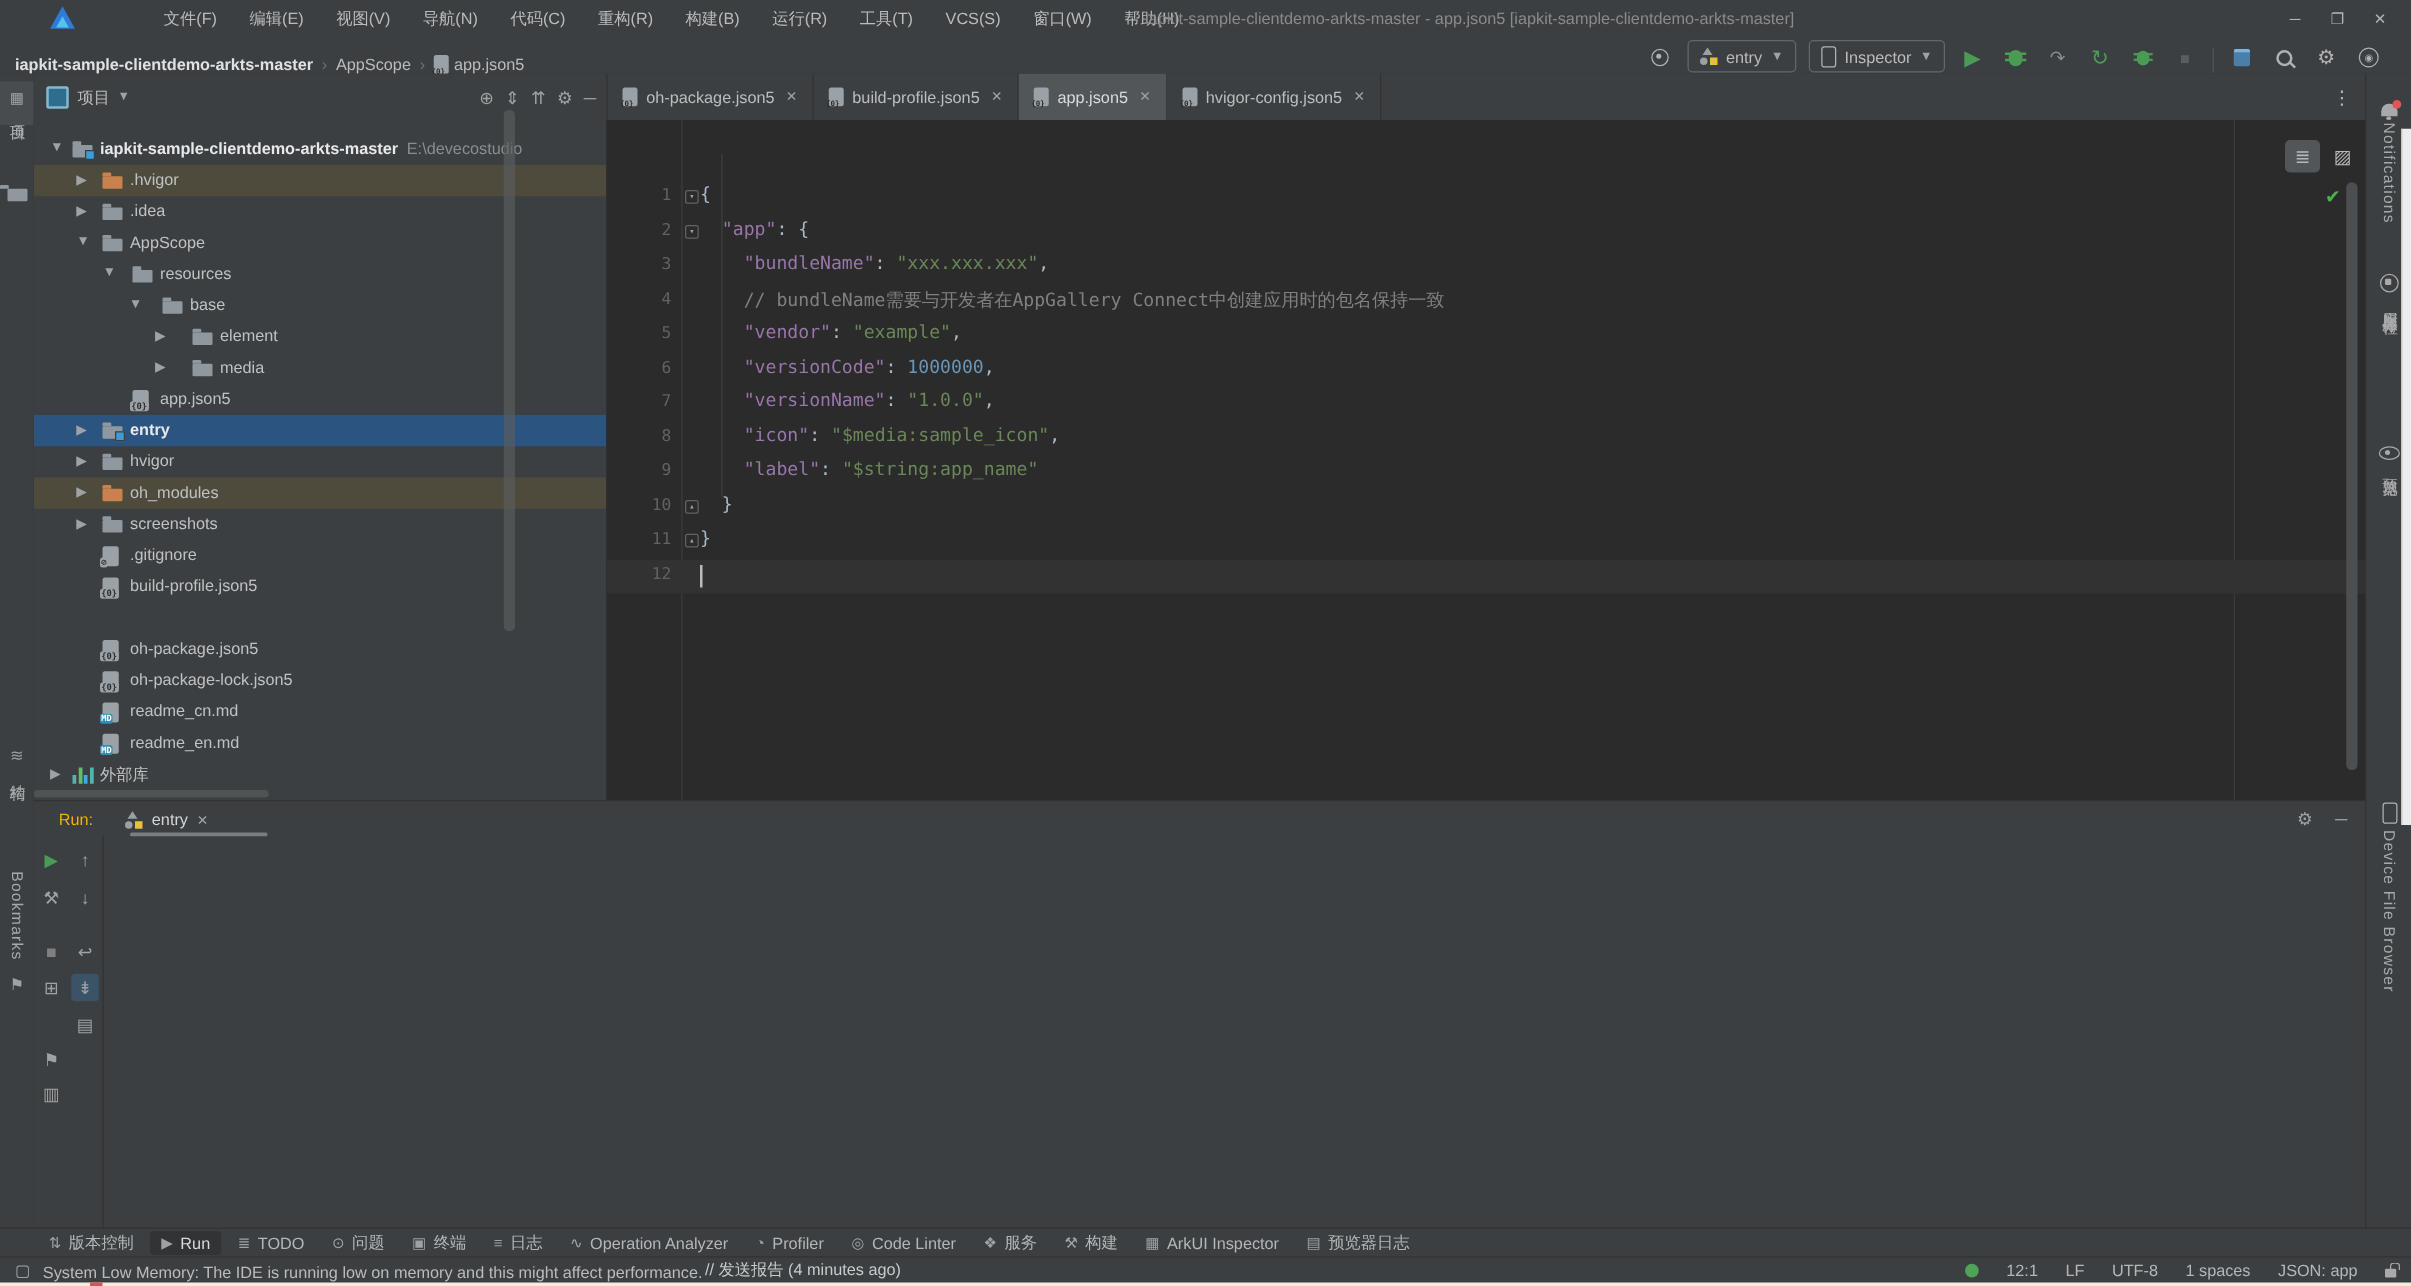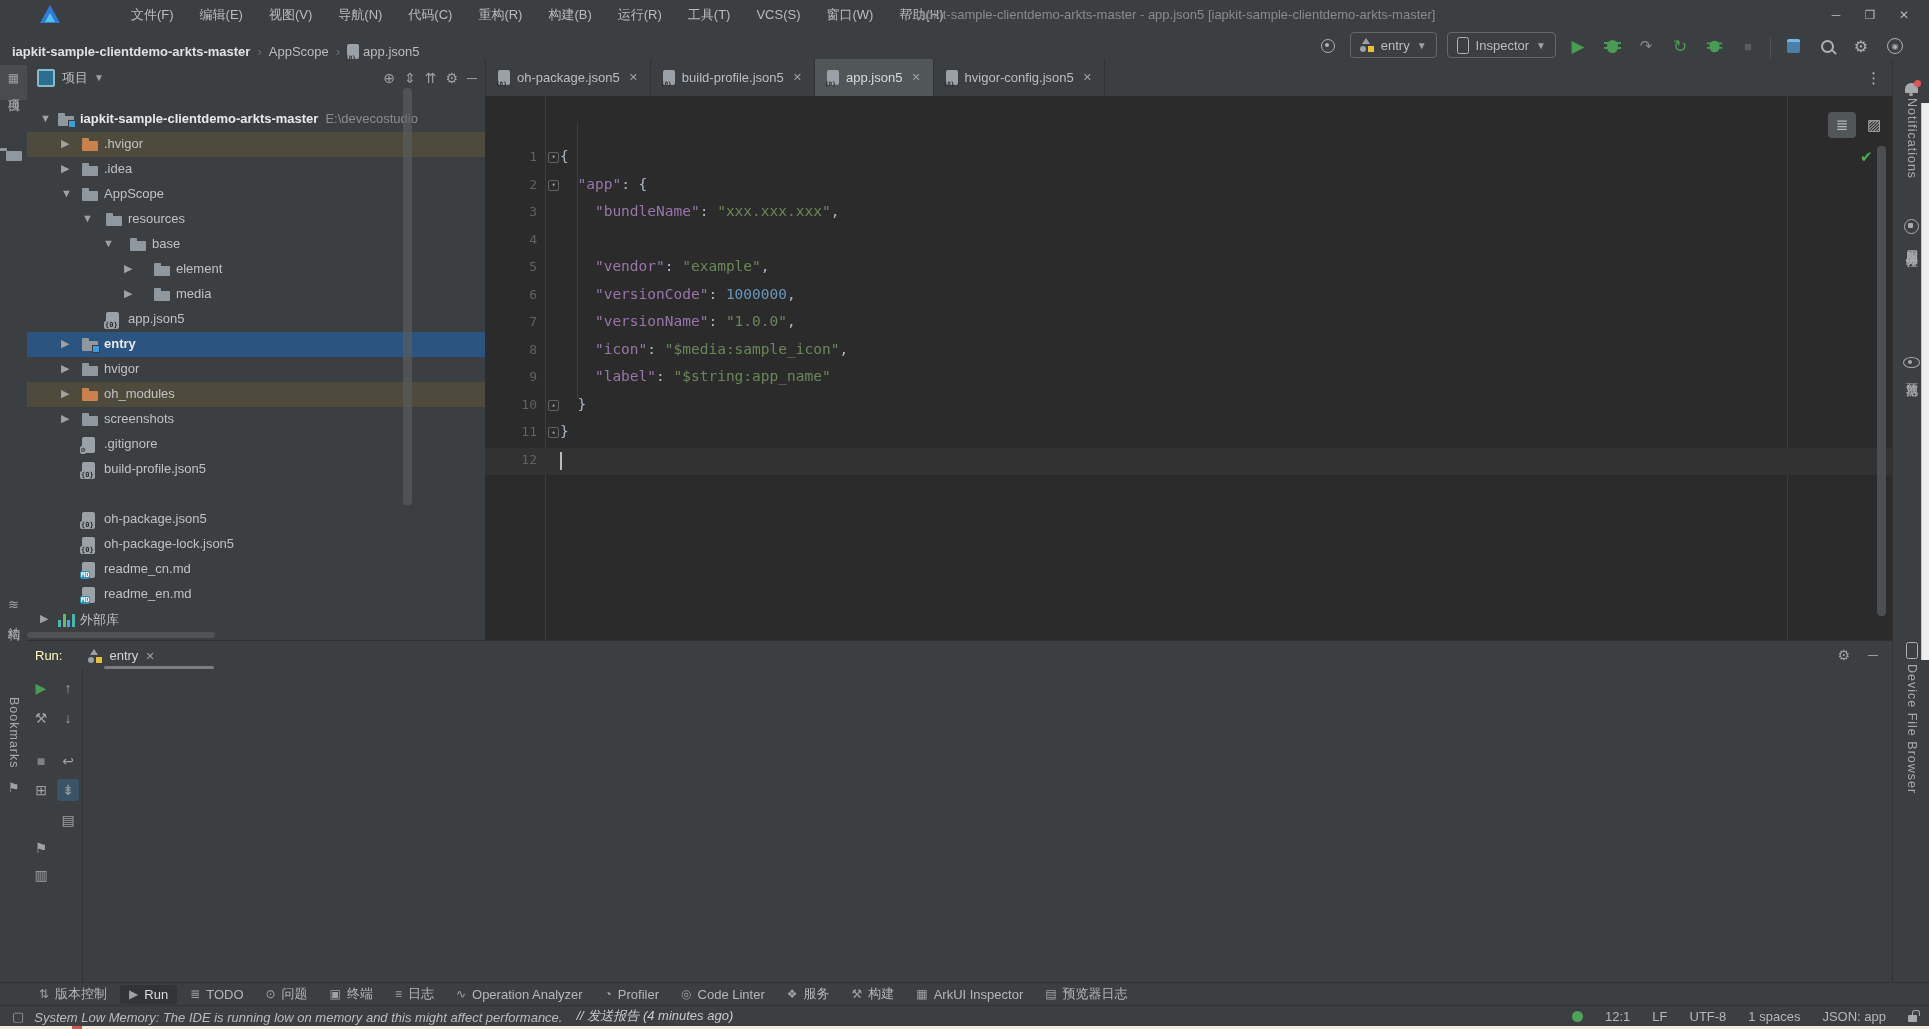--- a/index.html
+++ b/index.html
@@ -382,38 +382,38 @@
   </div>
 
   <div class="abs" id="editor">
     <div id="gutter-sep"></div>
     <div id="indent-guide"></div>
     <div id="margin-line"></div>
     <div id="code-holder">
         <div class="cline" style="top: 49px;"><div class="lnum">1</div><div class="fold">▾</div><div class="codetext"><span class="p">{</span></div></div>
         <div class="cline" style="top: 76.5px;"><div class="lnum">2</div><div class="fold">▾</div><div class="codetext"><span class="p">  </span><span class="k">"app"</span><span class="p">: {</span></div></div>
         <div class="cline" style="top: 104px;"><div class="lnum">3</div><div class="codetext"><span class="p">    </span><span class="k">"bundleName"</span><span class="p">: </span><span class="s">"xxx.xxx.xxx"</span><span class="p">,</span></div></div>
-        <div class="cline" style="top: 131.5px;"><div class="lnum">4</div></div>
+        <div class="cline" style="top: 131.5px;"><div class="lnum">4</div><div class="codetext"><span class="p">    </span><span class="c">// bundleName需要与开发者在AppGallery Connect中创建应用时的包名保持一致</span></div></div>
         <div class="cline" style="top: 159px;"><div class="lnum">5</div><div class="codetext"><span class="p">    </span><span class="k">"vendor"</span><span class="p">: </span><span class="s">"example"</span><span class="p">,</span></div></div>
         <div class="cline" style="top: 186.5px;"><div class="lnum">6</div><div class="codetext"><span class="p">    </span><span class="k">"versionCode"</span><span class="p">: </span><span class="n">1000000</span><span class="p">,</span></div></div>
         <div class="cline" style="top: 214px;"><div class="lnum">7</div><div class="codetext"><span class="p">    </span><span class="k">"versionName"</span><span class="p">: </span><span class="s">"1.0.0"</span><span class="p">,</span></div></div>
         <div class="cline" style="top: 241.5px;"><div class="lnum">8</div><div class="codetext"><span class="p">    </span><span class="k">"icon"</span><span class="p">: </span><span class="s">"$media:sample_icon"</span><span class="p">,</span></div></div>
         <div class="cline" style="top: 269px;"><div class="lnum">9</div><div class="codetext"><span class="p">    </span><span class="k">"label"</span><span class="p">: </span><span class="s">"$string:app_name"</span></div></div>
         <div class="cline" style="top: 296.5px;"><div class="lnum">10</div><div class="fold">▴</div><div class="codetext"><span class="p">  }</span></div></div>
         <div class="cline" style="top: 324px;"><div class="lnum">11</div><div class="fold">▴</div><div class="codetext"><span class="p">}</span></div></div>
         <div class="cline caretline" style="top: 351.5px;"><div class="lnum">12</div><div class="codetext"></div><div class="caret"></div></div>
       </div>
     <div class="toggle-btn" style="left:1343px;background:#515658;">≣</div>
     <div class="toggle-btn" style="left:1375px;">▨</div>
     <div id="check">✔</div>
     <div id="ed-scroll"></div>
   </div>
 
   <div class="abs" id="run-header">
-    <span style="margin-left:8px;color:#fef9c3;">Run:</span>
+    <span style="margin-left:20px;color:#eab308;">Run:</span>
     <span class="row" style="margin-left:26px;gap:7px;">
       <span class="modicon">
           <i class="t"></i>
           <i class="c"></i>
           <i class="s"></i>
         </span>
       <span style="color:#d3d5d7;">entry</span>
       <span style="color:#9fa1a3;font-size:11px;">✕</span>
     </span>
     <div id="run-hdr-icons">
@@ -508,21 +508,21 @@
         <span>ArkUI Inspector</span>
       </div>
       <div class="bb-item">
         <span class="bb-ic">▤</span>
         <span>预览器日志</span>
       </div>
     </div>
 
   <div class="abs" id="status-bar">
     <span style="color:#9fa1a3;">▢</span>
-    <span class="row" style="gap:14px;font-style:italic;">
+    <span class="row" style="gap:2px;">
       <span>System Low Memory: The IDE is running low on memory and this might affect performance.</span>
       <span style="color:#c8cacb;">// 发送报告 (4 minutes ago)</span>
     </span>
     <div id="status-right">
       <span id="green-dot"></span>
       <span>12:1</span>
       <span>LF</span>
       <span>UTF-8</span>
       <span>1 spaces</span>
       <span>JSON: app</span>

